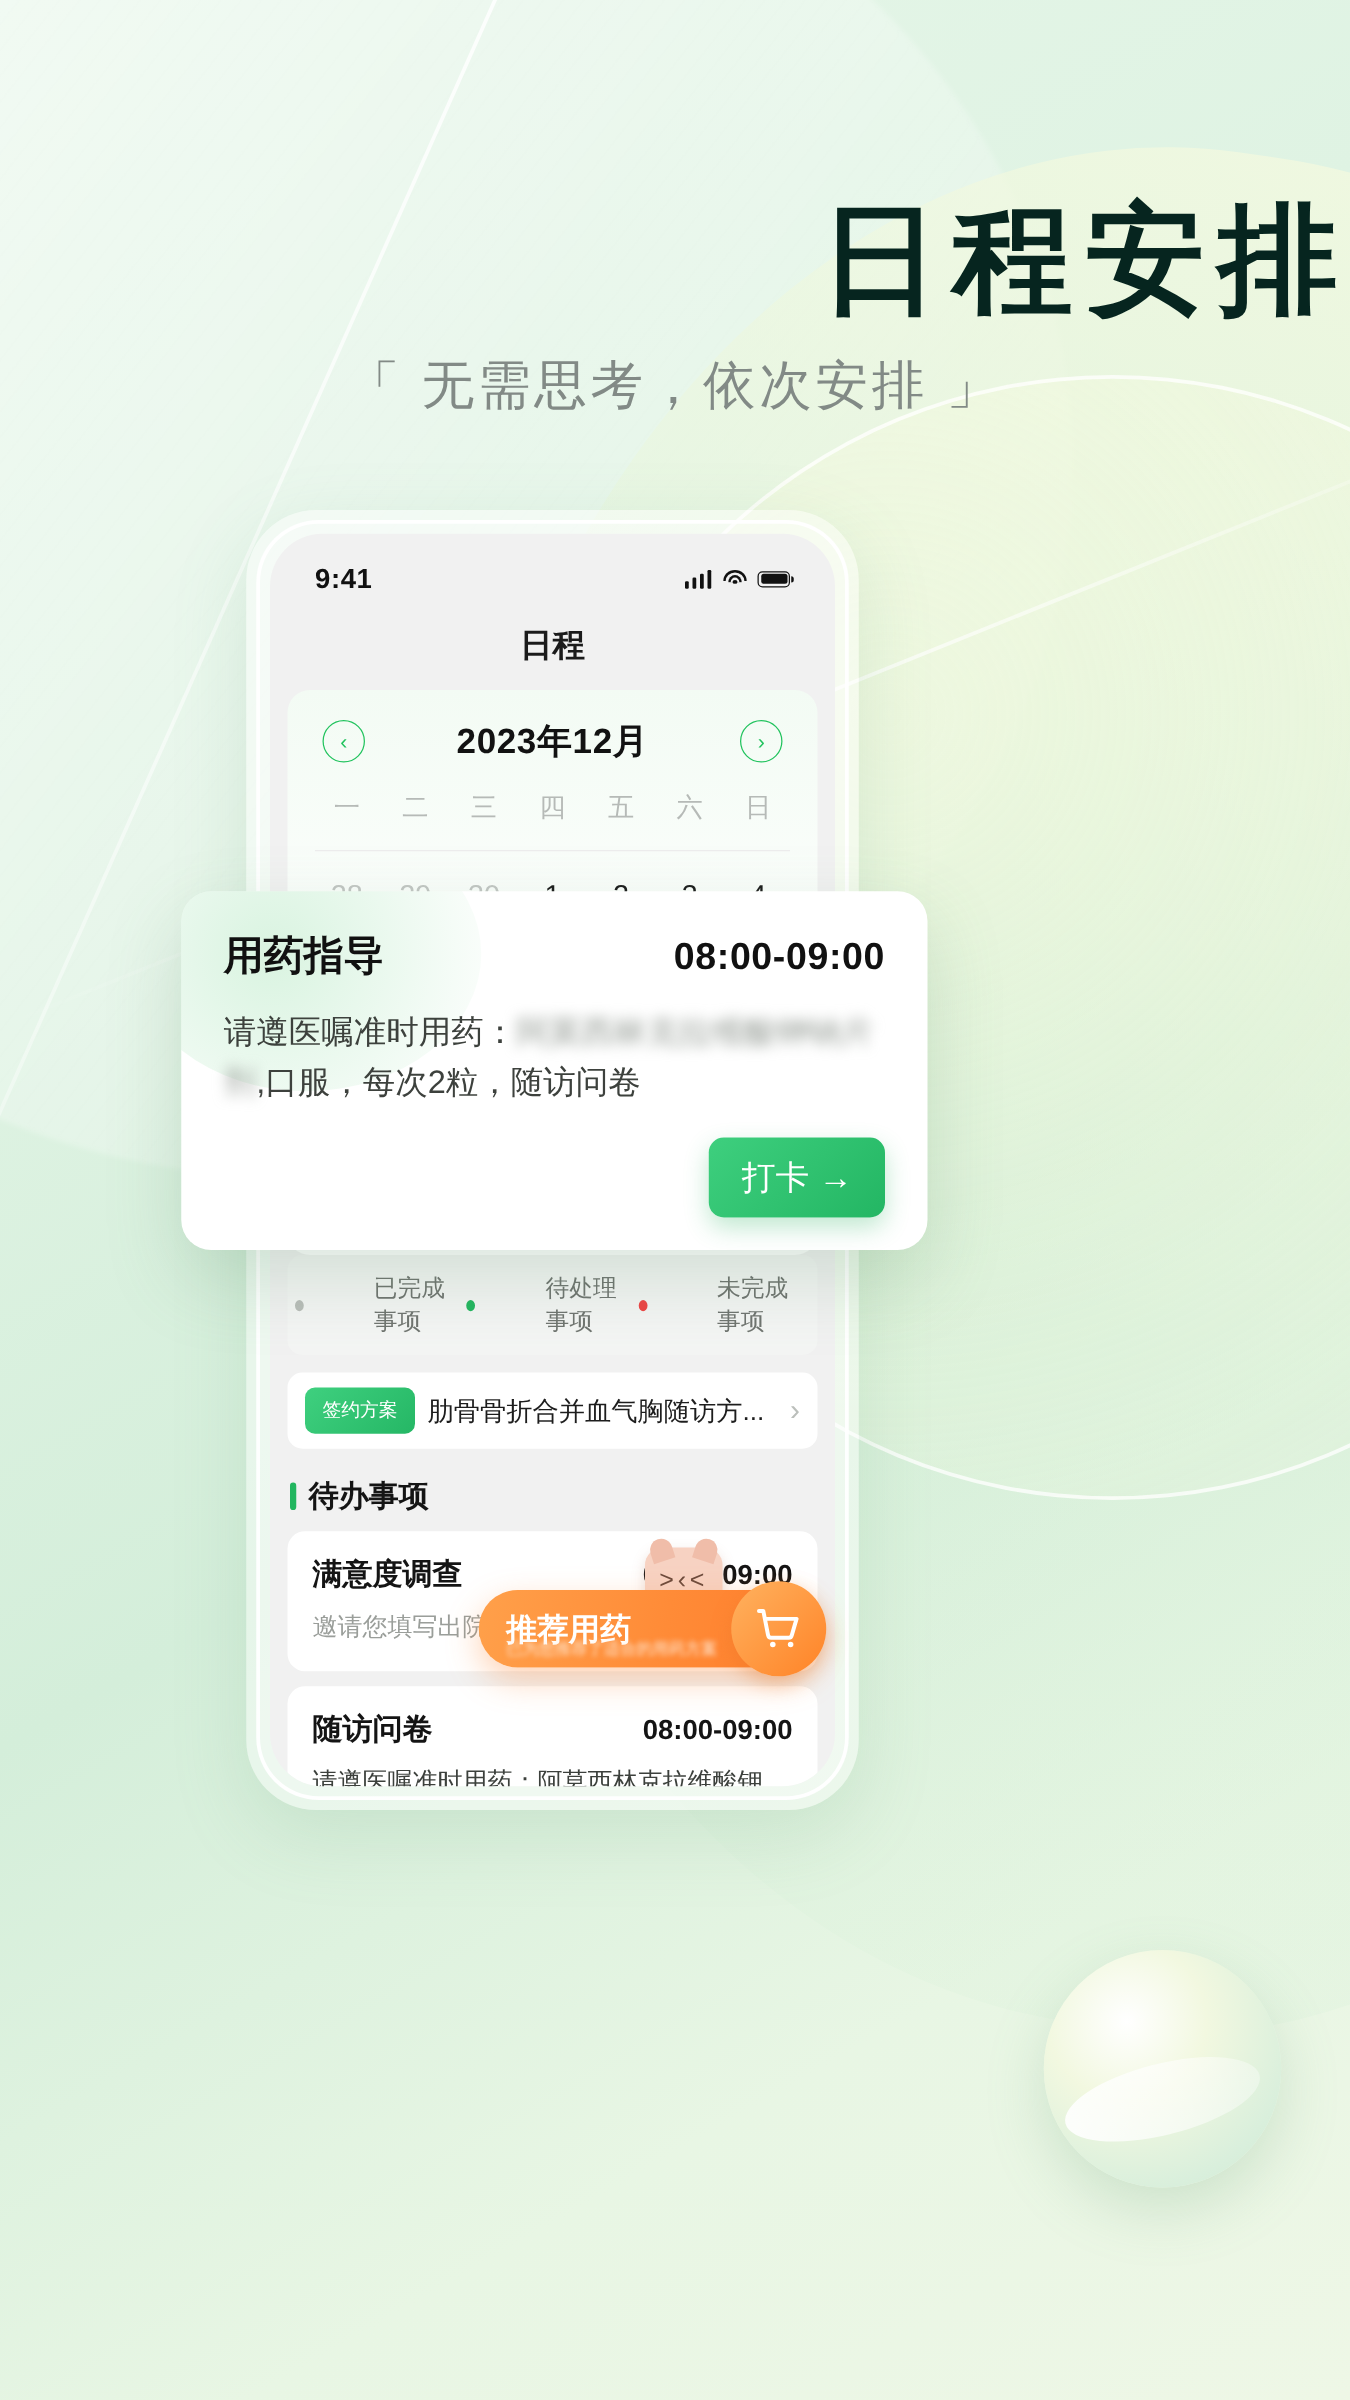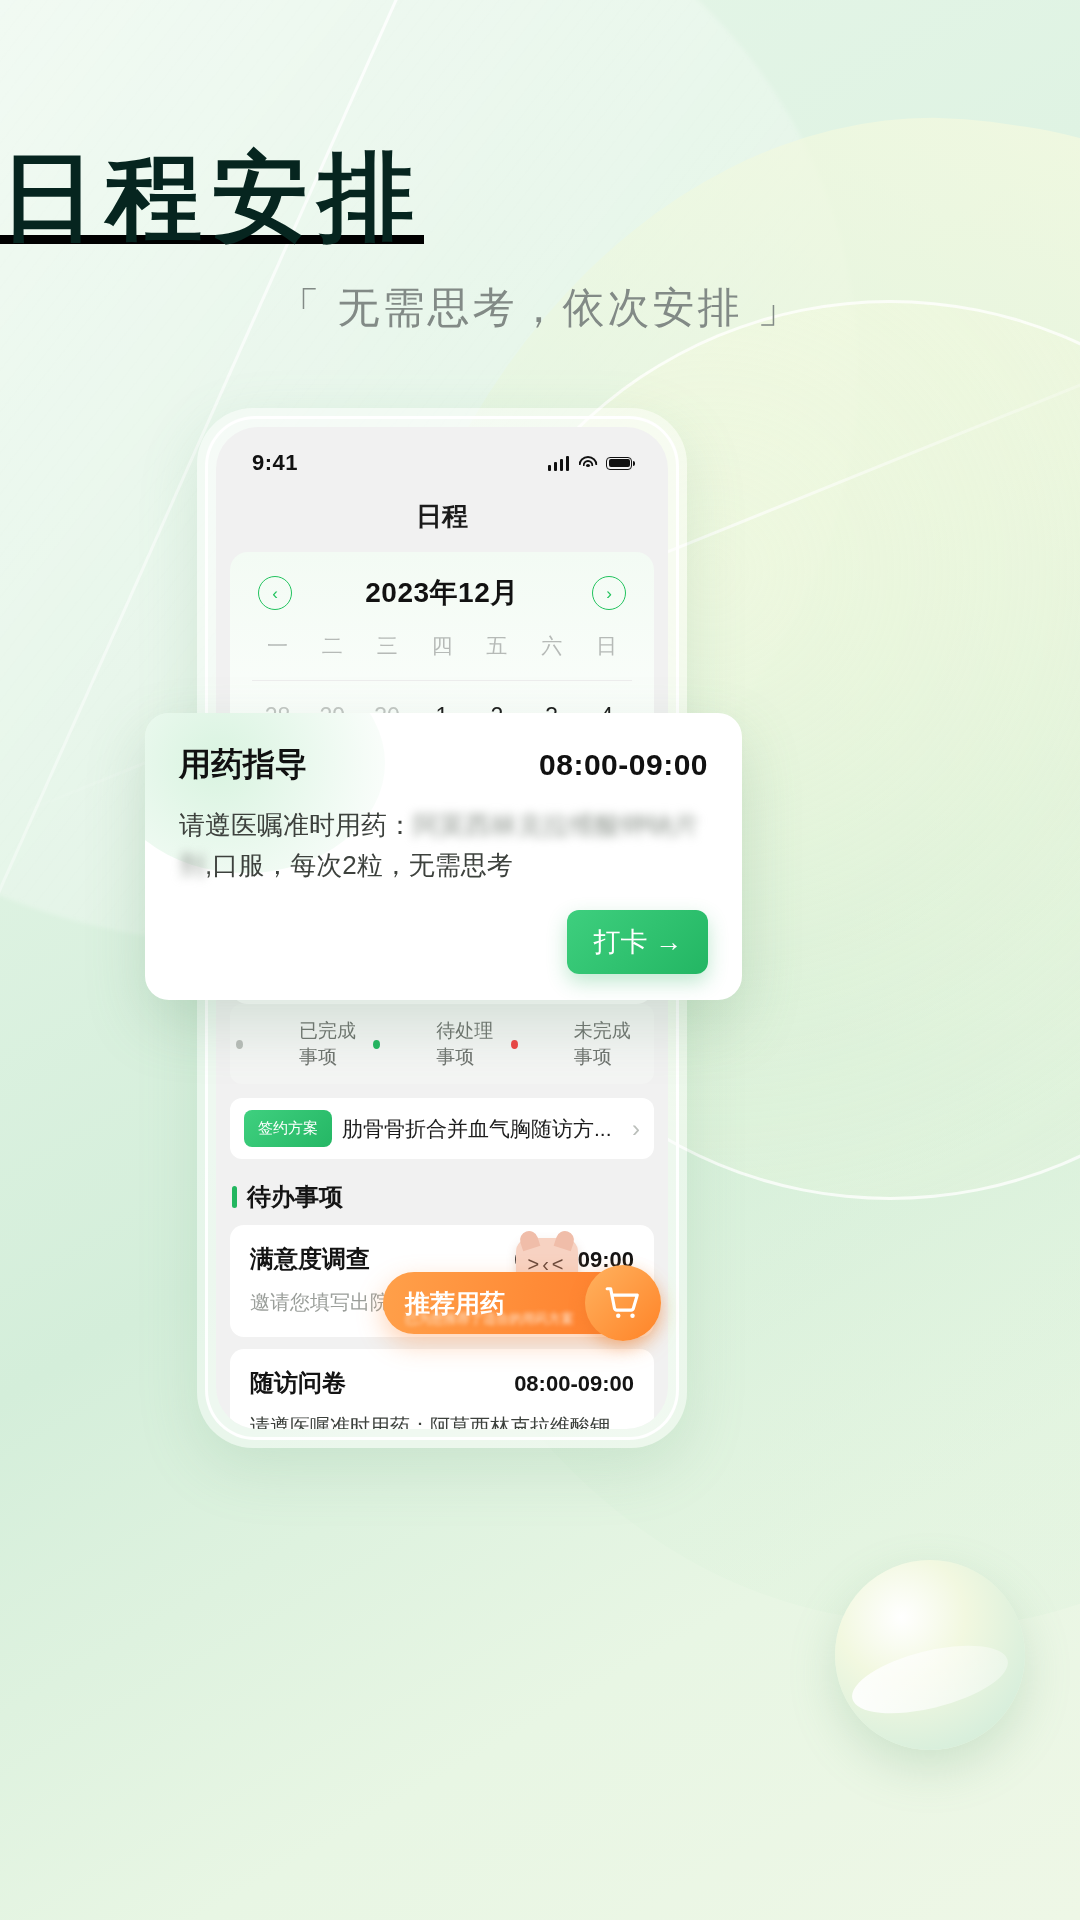--- a/index.html
+++ b/index.html
@@ -52,23 +52,22 @@
   }
   .bg-orb:after {
     content: ""; position: absolute; left: 8%; top: 48%;
     width: 84%; height: 30%; border-radius: 50%;
     background: linear-gradient(90deg, rgba(255,255,255,0.9), rgba(255,255,255,0.35));
     transform: rotate(-14deg);
   }
 
   
   .headline {
-    position: absolute; left: 0; right: 0; top: 144px;
-    text-align: left;
-    text-decoration: underline;
+    position: absolute; left: 0; right: 0; top: 156px;
+    text-align: right;
   }
   .headline h1 {
     font-size: 96px; font-weight: 900; letter-spacing: 10px;
     color: #06251f; line-height: 1.1;
   }
   .subtitle {
     position: absolute; left: 0; right: 0; top: 280px;
     text-align: center;
     font-size: 42px; letter-spacing: 3px; color: #828a86; font-weight: 400;
   }
@@ -373,21 +372,21 @@
   </div>
  </div>
 </div>
 
 <div class="float-card">
   <div class="fc-row">
     <span class="fc-title">用药指导</span>
     <span class="fc-time">08:00-09:00</span>
   </div>
   <div class="fc-desc">
-    <span>请遵医嘱准时用药：</span><span class="blurred">阿莫西林克拉维酸钾钠片剂</span><span>,口服，每次2粒，无需思考</span>
+    <span>请遵医嘱准时用药：</span><span class="blurred">阿莫西林克拉维酸钾钠片剂</span><span>,口服，每次2粒，随访问卷</span>
   </div>
   <div class="fc-btn">打卡 →</div>
 </div>
 
 <div class="sticker">
   <span class="ear l"></span>
   <span class="ear r"></span>
   <span class="eyes">&gt;‹&lt;</span>
 </div>
 

